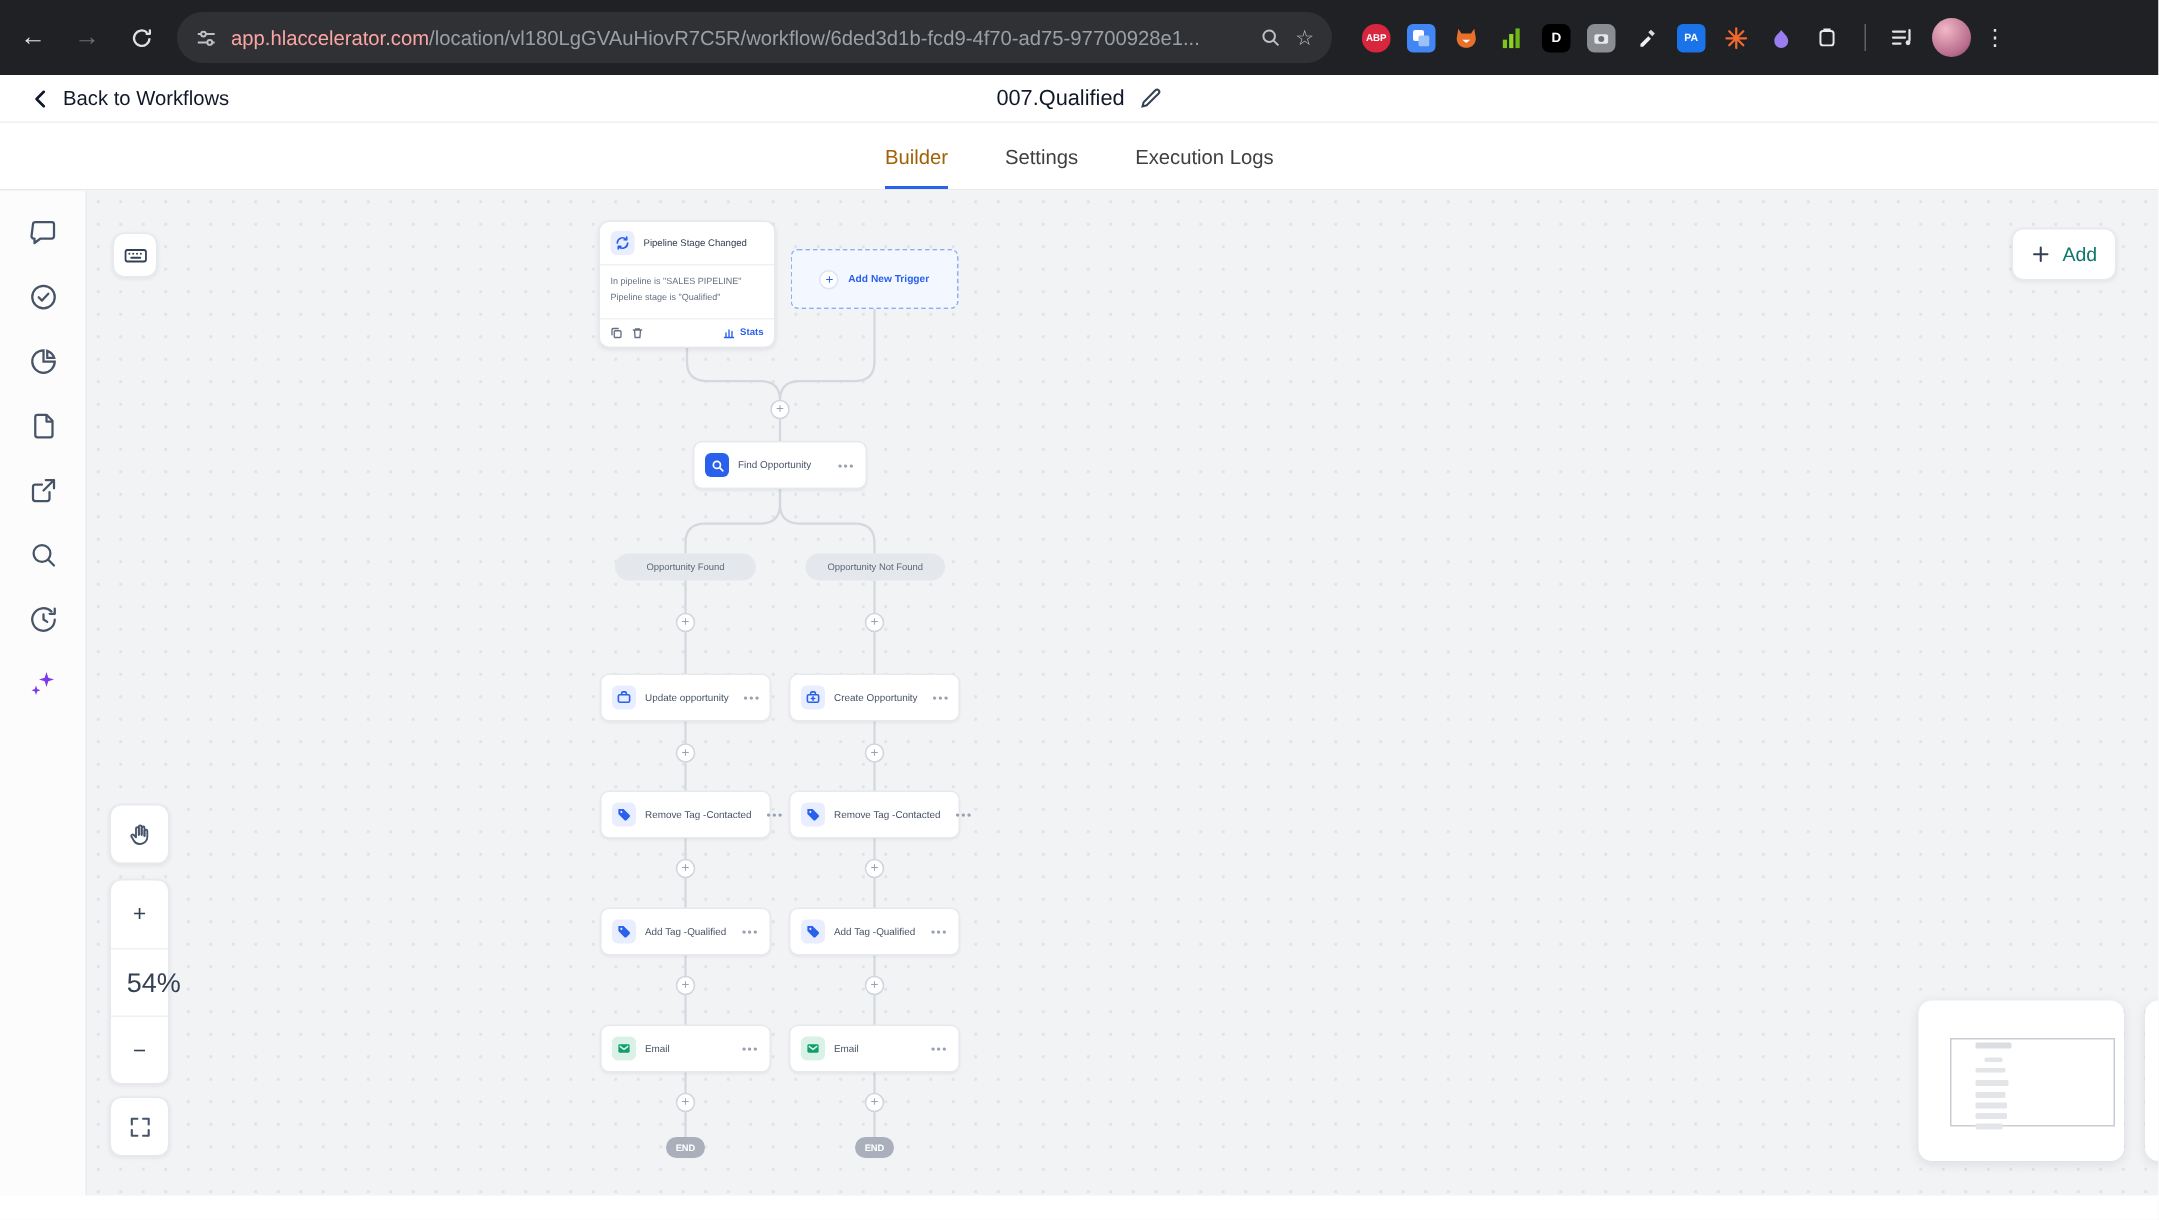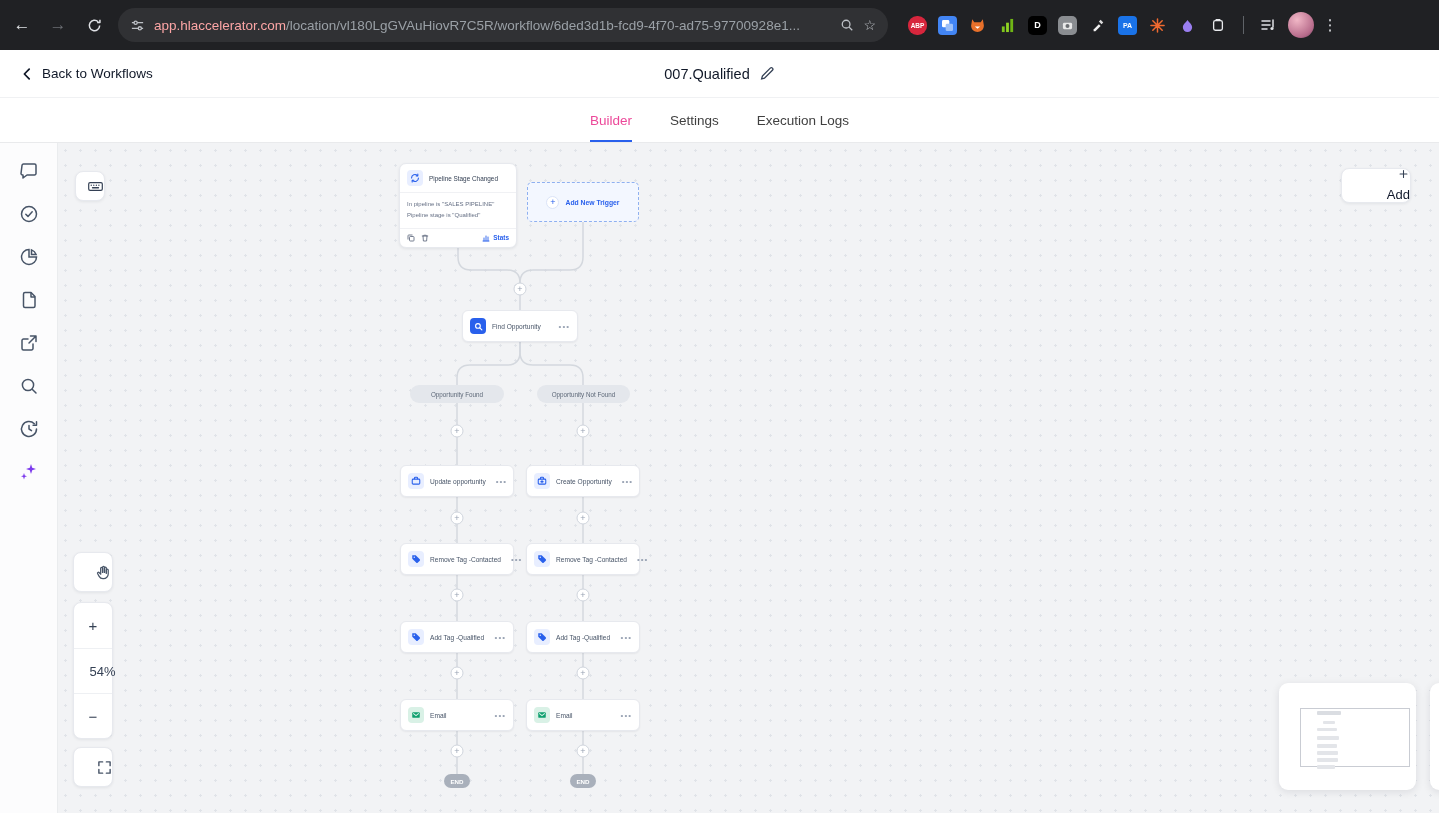--- a/index.html
+++ b/index.html
@@ -14,53 +14,53 @@
   .omni-url .host { color:#fca5a5; font-weight:400; }
   .omni-url .rest { color:#9aa0a6; }
   .omni-ic { color:#bdc1c6; font-size:14px; display:flex; align-items:center; }
   .ext-row { display:flex; align-items:center; gap:11px; padding:0 8px; }
   .ext { width:19px; height:19px; border-radius:4px; display:flex; align-items:center; justify-content:center; font-size:6.5px; font-weight:700; color:#fff; cursor:pointer; flex:0 0 auto; }
   .chrome-divider { width:1px; height:18px; background:#5f6368; margin:0 4px; }
   .chrome-avatar { width:26px; height:26px; border-radius:50%; background:radial-gradient(circle at 35% 30%, #f1b7c6, #b66a8a 70%, #5b3b55); border:none; cursor:pointer; }
   .kebab { color:#dfe1e5; font-size:15px; width:24px; text-align:center; cursor:pointer; }
 
   
-  .app-header { height:48px; background:#fff; border-bottom:1px solid #f0f1f3; display:flex; align-items:center; position:relative; padding:0 20px; }
+  .app-header { height:32px; background:#fff; border-bottom:1px solid #f0f1f3; display:flex; align-items:center; position:relative; padding:0 20px; }
   .back-link { display:flex; align-items:center; gap:8px; font-size:13.5px; font-weight:500; color:#101828; cursor:pointer; }
   .wf-title-wrap { position:absolute; left:50%; top:50%; transform:translate(-50%,-50%); display:flex; align-items:center; gap:10px; }
   .wf-title { font-size:14.5px; color:#101828; }
   .hdr-right { margin-left:auto; display:flex; align-items:center; gap:9px; }
   .avatar-ka { width:31px; height:31px; border-radius:50%; background:#b6c3f4; color:#44519e; font-size:11px; font-weight:700; display:flex; align-items:center; justify-content:center; }
   .icon-btn { width:35px; height:35px; background:#fff; border:1px solid #e4e7ec; border-radius:9px; display:flex; align-items:center; justify-content:center; color:#475467; cursor:pointer; box-shadow:0 1px 2px rgba(16,24,40,.05); }
   .saved-btn { margin-left:4px; background:#9db1f1; color:#fff; border:none; border-radius:8px; font-size:13px; font-weight:700; padding:9px 18px; font-family:inherit; cursor:default; }
 
   
   .tabbar { height:45px; background:#fff; border-bottom:1px solid #e9eaec; position:relative; display:flex; align-items:center; justify-content:center; }
   .builder-select { position:absolute; left:35px; top:50%; transform:translateY(-50%); height:33px; border:1px solid #d0d5dd; border-radius:8px; background:#fff; display:flex; align-items:center; gap:22px; padding:0 12px; font-size:13px; color:#344054; cursor:pointer; }
   .tabs { display:flex; align-items:center; gap:38px; height:100%; }
   .tab { height:100%; display:flex; align-items:center; font-size:13.5px; color:#404040; cursor:pointer; position:relative; }
-  .tab.active { color:#ec4899; font-weight:500; }
+  .tab.active { color:#a16207; font-weight:500; }
   .tab.active::after { content:""; position:absolute; left:0; right:0; bottom:0; height:2px; background:#2960ec; }
   .tabbar-right { position:absolute; right:27px; top:50%; transform:translateY(-50%); display:flex; align-items:center; gap:18px; }
   .test-btn { background:#e9f0ff; color:#2960ec; border:none; border-radius:8px; font-size:13.5px; font-weight:500; padding:9px 16px; font-family:inherit; cursor:pointer; }
   .toggle-wrap { display:flex; align-items:center; gap:9px; font-size:13.5px; color:#101828; }
   .toggle { width:29px; height:16px; border-radius:9px; background:#2960ec; position:relative; cursor:pointer; }
   .toggle .knob { position:absolute; right:2px; top:2px; width:12px; height:12px; border-radius:50%; background:#fff; }
 
   
   .main { display:flex; height:670px; }
   .side-rail { width:58px; background:#fcfcfd; border-right:1px solid #eaecee; display:flex; flex-direction:column; align-items:center; padding-top:18px; gap:23px; }
   .rail-ic { width:20px; height:20px; color:#475467; cursor:pointer; display:flex; }
   .rail-ic.purple { color:#7c3aed; }
 
   .canvas { position:relative; flex:1; background:#f2f3f5; overflow:hidden;
     background-image:radial-gradient(circle, #e0e3e8 1px, transparent 1.1px); background-size:15px 15px; }
   .edges { position:absolute; left:0; top:0; pointer-events:none; }
 
-  .float-card { position:absolute; background:#fff; border:1px solid #e7e9ee; border-radius:8px; box-shadow:0 1px 3px rgba(16,24,40,.07); display:flex; align-items:flex-end; justify-content:center; color:#0f172a; cursor:pointer;flex-direction:column; }
+  .float-card { position:absolute; background:#fff; border:1px solid #e7e9ee; border-radius:8px; box-shadow:0 1px 3px rgba(16,24,40,.07); display:flex; align-items:center; justify-content:center; color:#0f766e; cursor:pointer; }
   .add-btn { font-size:13px; font-weight:500; gap:8px; }
 
   .wf-node { position:absolute; height:32px; background:#fff; border:1px solid #e7e9ee; border-radius:6px; box-shadow:0 1px 2px rgba(16,24,40,.06); display:flex; align-items:center; gap:6px; padding:0 7px; cursor:pointer; z-index:2; }
   .nicon { width:16px; height:16px; border-radius:4px; background:#e8eeff; display:flex; align-items:center; justify-content:center; flex:0 0 auto; color:#2960ec; }
   .nicon.solid { background:#2960ec; color:#fff; }
   .nicon.green { background:#d9f1e6; color:#0e9f6e; }
   .nlabel { font-size:6.6px; color:#475467; white-space:nowrap; flex:1; }
   .ndots { color:#98a2b3; font-size:8px; letter-spacing:1px; padding-left:4px; }
 
   .trigger-card { position:absolute; left:341px; top:20px; width:118px; background:#fff; border:1px solid #e7e9ee; border-radius:7px; box-shadow:0 1px 3px rgba(16,24,40,.08); z-index:2; cursor:pointer; }
@@ -79,21 +79,21 @@
 
   .branch-pill { position:absolute; height:18px; background:#e4e7ec; border-radius:9px; display:flex; align-items:center; justify-content:center; font-size:6.3px; color:#5d6878; z-index:2; }
   .end-pill { position:absolute; width:26px; height:14px; background:#a9b0bb; border-radius:7px; color:#fff; font-size:6.2px; font-weight:700; display:flex; align-items:center; justify-content:center; z-index:2; }
   .plus-dot { position:absolute; width:13px; height:13px; border-radius:50%; background:#fff; border:1px solid #d0d5dd; color:#98a2b3; font-size:9px; line-height:1; display:flex; align-items:center; justify-content:center; z-index:2; cursor:pointer; transform:translate(-50%,-50%); }
 
   .kbd-btn { left:17px; top:28px; width:30px; height:30px; }
   .pan-btn { left:15px; top:409px; width:40px; height:40px; }
   .zoom-group { position:absolute; left:15px; top:459px; width:40px; background:#fff; border:1px solid #e7e9ee; border-radius:8px; box-shadow:0 1px 3px rgba(16,24,40,.07); display:flex; flex-direction:column; z-index:3; }
   .zoom-cell { height:45px; display:flex; align-items:center; justify-content:center; color:#344054; cursor:pointer; }
   .zoom-cell + .zoom-cell { border-top:1px solid #eef0f3; }
-  .zoom-pct { font-size:13px; cursor:default;padding-left:19px; }
+  .zoom-pct { font-size:18px; cursor:default;padding-left:19px; }
   .zoom-sign { font-size:15px; }
   .fs-btn { left:15px; top:604px; width:40px; height:40px; }
 
   .minimap { position:absolute; left:1221px; top:540px; width:137px; height:107px; background:#fff; border-radius:9px; box-shadow:0 2px 8px rgba(16,24,40,.10); z-index:3; cursor:pointer; }
   .mini-view { position:absolute; left:21px; top:25px; width:110px; height:59px; border:1px solid #c9ccd3; }
   .mini-bar { position:absolute; background:#e3e5e9; height:4px; border-radius:1px; }
   .mini-strip { position:absolute; left:1372px; top:540px; width:24px; height:107px; background:#fff; border-radius:9px; box-shadow:0 2px 8px rgba(16,24,40,.10); z-index:3; }
 </style>
 </head>
 <body>

